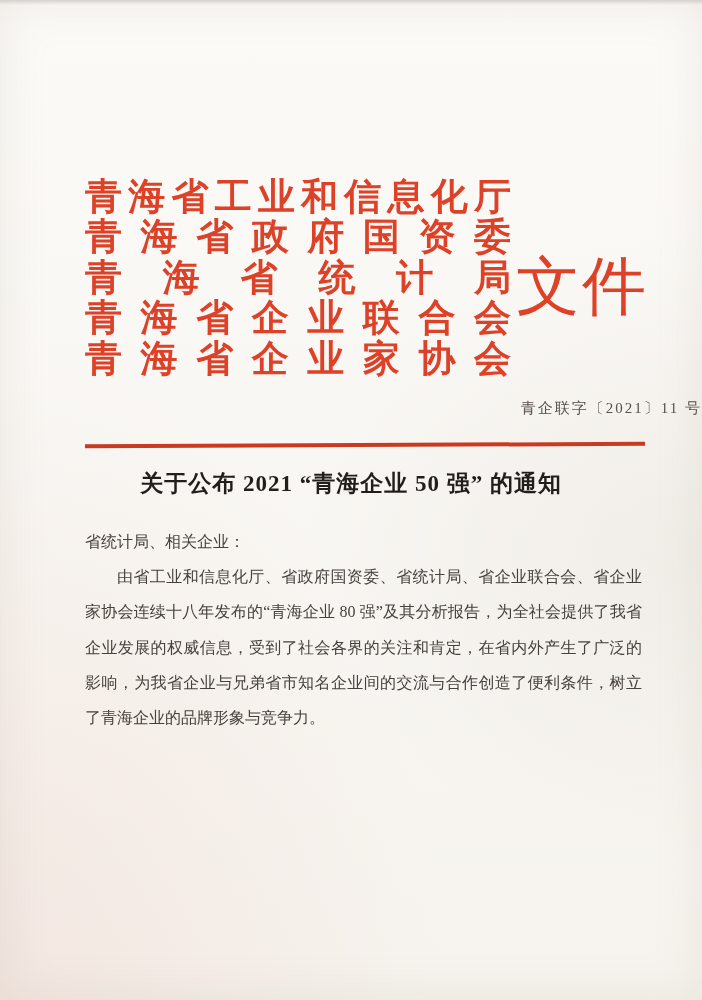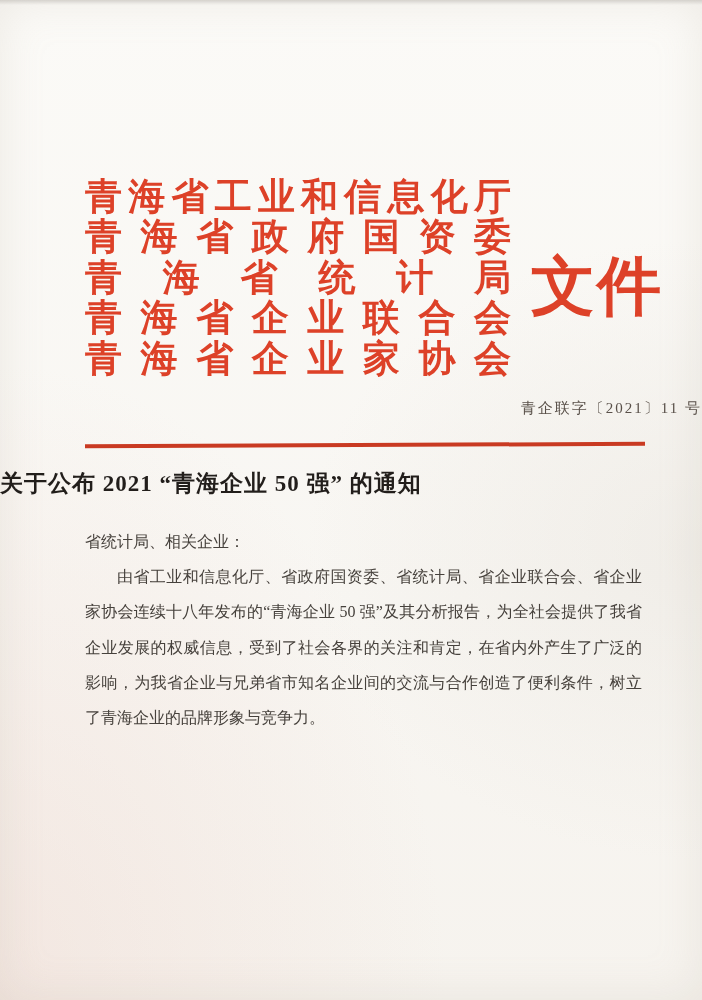--- a/index.html
+++ b/index.html
@@ -35,25 +35,25 @@
     height: 40.5px;
     align-items: center;
     font-size: 37px;
     font-weight: bold;
     color: var(--accent, #dd4128);
     line-height: 1;
     white-space: nowrap;
   }
   .doc-type {
     position: absolute;
-    left: 531px;
+    left: 516px;
     top: 252px;
     width: 150px;
     font-size: 64px;
-    font-weight: bold;
+    font-weight: normal;
     color: var(--accent, #dd4128);
     letter-spacing: 2px;
     line-height: 1.1;
     white-space: nowrap;
   }
 
   .doc-number {
     position: absolute;
     top: 399px;
     left: 0;
@@ -72,21 +72,21 @@
     height: 4px;
     background: #c93a22;
     transform: rotate(-0.25deg);
   }
 
   .doc-title {
     position: absolute;
     top: 468px;
     left: 0;
     width: 100%;
-    text-align: left;
+    text-align: center;
     font-size: 23px;
     font-weight: bold;
     letter-spacing: 1px;
     color: #221e1b;
   }
 
   
   .body-block {
     position: absolute;
     left: 85px;
@@ -167,17 +167,17 @@
 
   <div class="doc-number">青企联字〔2021〕11 号</div>
 
   <div class="red-line"></div>
 
   <div class="doc-title">关于公布 2021 “青海企业 50 强” 的通知</div>
 
   <div class="body-block">
     <div class="salutation">省统计局、相关企业：</div>
     <div>
-        <div class="body-paragraph">由省工业和信息化厅、省政府国资委、省统计局、省企业联合会、省企业家协会连续十八年发布的“青海企业 50 强”及其分析报告，为全社会提供了我省企业发展的权威信息，受到了社会各界的关注和肯定，在省内外产生了广泛的影响，为我省企业与兄弟省市知名企业间的交流与合作创造了便利条件，树立了青海企业的品牌形象与竞争力。</div>
+        <div class="body-paragraph">由省工业和信息化厅、省政府国资委、省统计局、省企业联合会、省企业家协会连续十八年发布的“青海企业 80 强”及其分析报告，为全社会提供了我省企业发展的权威信息，受到了社会各界的关注和肯定，在省内外产生了广泛的影响，为我省企业与兄弟省市知名企业间的交流与合作创造了便利条件，树立了青海企业的品牌形象与竞争力。</div>
       </div>
   </div>
 
 </div>
 
 </body></html>

